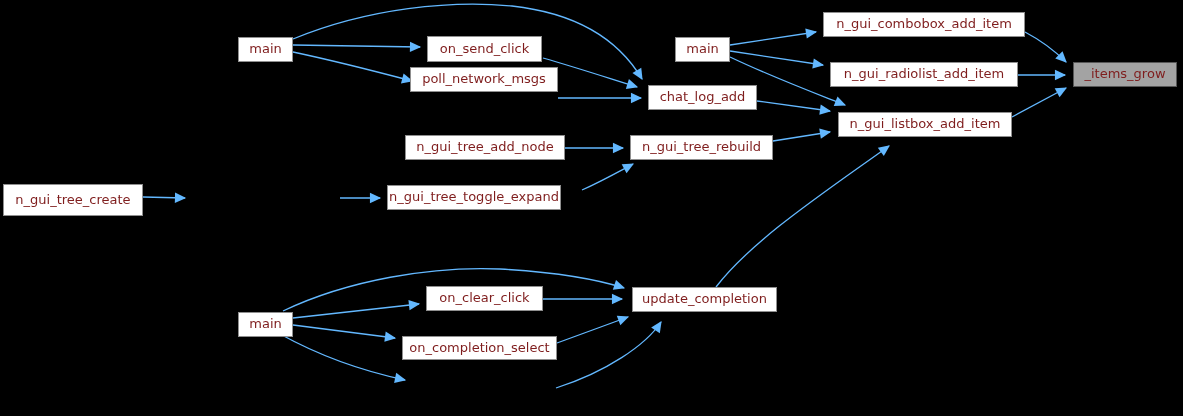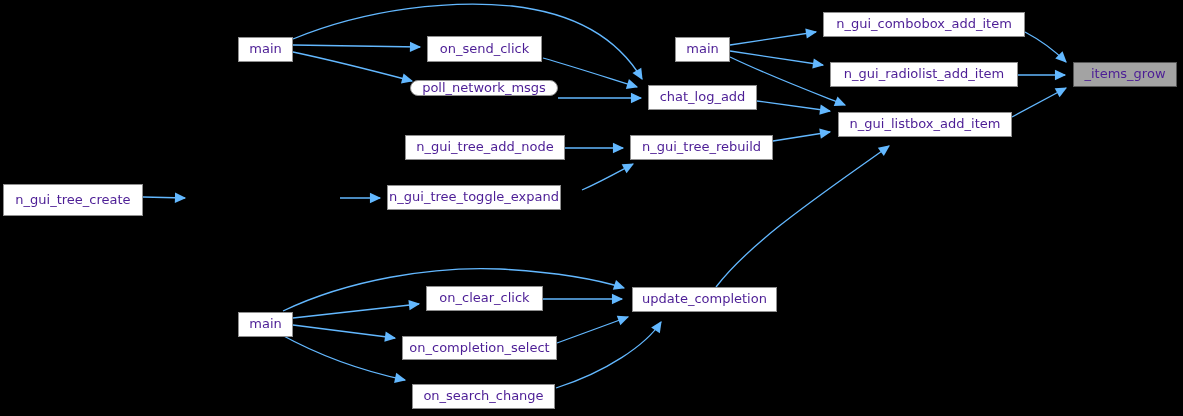--- a/index.html
+++ b/index.html
@@ -11,21 +11,21 @@
     overflow:hidden;
   }
   #edges{position:absolute;left:0;top:0;width:1183px;height:416px;}
   .edge{stroke:#63b8ff;stroke-width:1.3;fill:none;}
   .node{
     position:absolute;
     display:flex;align-items:center;justify-content:center;
     box-sizing:border-box;
     background:#ffffff;
     border:1.5px solid #8f8f8f;
-    color:#4c1d95;
+    color:#7f1d1d;
     font-size:13px;
     line-height:1.4;
     text-align:center;
     white-space:pre-line;
     cursor:pointer;
   }
   .node.hl{
     background:#a3a3a3;
     border-color:#575757;
   }
@@ -63,30 +63,29 @@
     <path class="edge" marker-end="url(#arrow)" d="M293,318 L419,304"></path>
     <path class="edge" marker-end="url(#arrow)" d="M293,325 L395,338"></path>
     <path class="edge" marker-end="url(#arrow)" d="M280,334 C318,355 358,370 405,380"></path>
     <path class="edge" marker-end="url(#arrow)" d="M543,299 L622,299"></path>
     <path class="edge" marker-end="url(#arrow)" d="M557,343 L628,317"></path>
     <path class="edge" marker-end="url(#arrow)" d="M556,388 C606,372 646,345 661,322"></path>
   </svg>
 
   <div class="node" style="left:238px;top:37px;width:55px;height:25px;">main</div>
   <div class="node" style="left:427px;top:36px;width:115px;height:26px;">on_send_click</div>
-  <div class="node" style="left:410px;top:80px;width:148px;height:16px;border-radius:10px;">poll_network_msgs</div>
+  <div class="node" style="left:410px;top:67px;width:148px;height:25px;">poll_network_msgs</div>
   <div class="node" style="left:405px;top:135px;width:160px;height:25px;">n_gui_tree_add_node</div>
   <div class="node" style="left:3px;top:184px;width:140px;height:32px;">n_gui_tree_create</div>
   <div class="node" style="left:387px;top:185px;width:174px;height:25px;">n_gui_tree_toggle_expand</div>
   <div class="node" style="left:648px;top:85px;width:109px;height:25px;">chat_log_add</div>
   <div class="node" style="left:630px;top:135px;width:143px;height:25px;">n_gui_tree_rebuild</div>
   <div class="node" style="left:675px;top:37px;width:55px;height:25px;">main</div>
   <div class="node" style="left:823px;top:12px;width:202px;height:25px;">n_gui_combobox_add_item</div>
   <div class="node" style="left:830px;top:62px;width:188px;height:25px;">n_gui_radiolist_add_item</div>
   <div class="node" style="left:838px;top:112px;width:174px;height:25px;">n_gui_listbox_add_item</div>
   <div class="node hl" style="left:1073px;top:62px;width:104px;height:25px;">_items_grow</div>
   <div class="node" style="left:238px;top:312px;width:55px;height:25px;">main</div>
   <div class="node" style="left:426px;top:286px;width:117px;height:25px;">on_clear_click</div>
   <div class="node" style="left:402px;top:336px;width:155px;height:24px;">on_completion_select</div>
-  <div class="node" style="left:412px;top:384px;width:143px;height:25px;">on_search_change</div>
   <div class="node" style="left:632px;top:287px;width:145px;height:25px;text-align:right;">update_completion</div>
 
 </div>
 
 </body></html>

